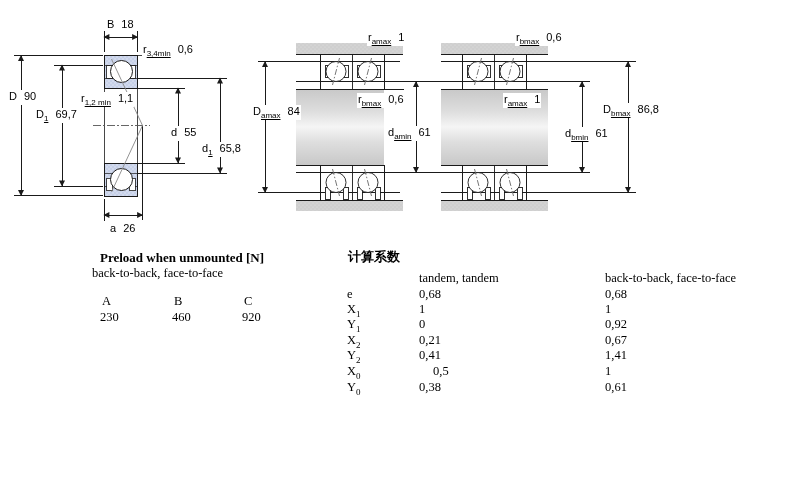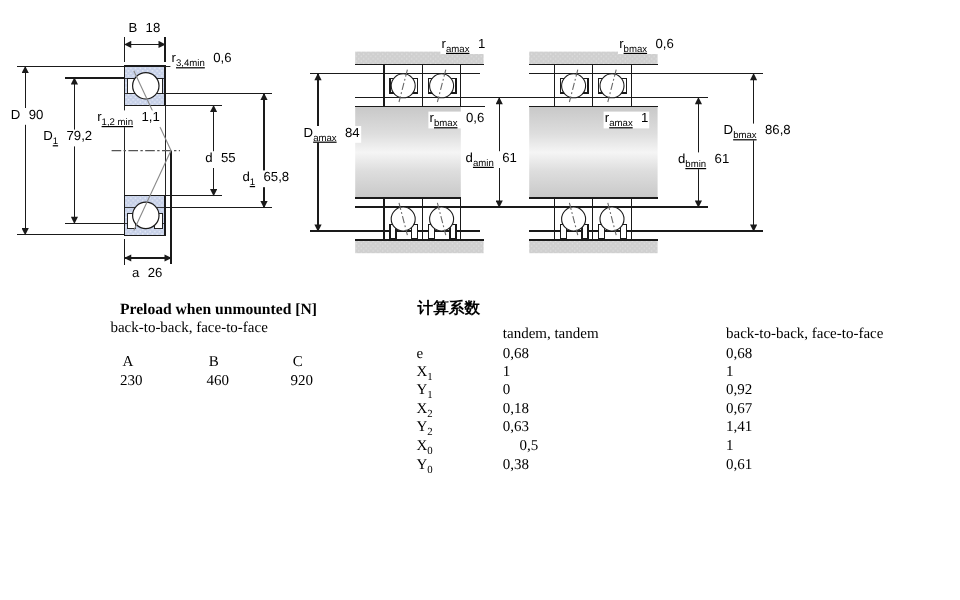--- a/index.html
+++ b/index.html
@@ -178,21 +178,21 @@
       <line class="hv" x1="416" y1="81.5" x2="416" y2="172.5" marker-start="url(#ar)" marker-end="url(#ar)"></line>
       <line class="hv" x1="582" y1="81.5" x2="582" y2="172.5" marker-start="url(#ar)" marker-end="url(#ar)"></line>
       <line class="hv" x1="628" y1="61.5" x2="628" y2="192.5" marker-start="url(#ar)" marker-end="url(#ar)"></line>
     </g>
   </svg>
 
   <div class="dl" style="left:106px;top:18px"><span>B</span><sub></sub><span class="v">18</span></div>
   <div class="dl" style="left:142px;top:43px"><span>r</span><sub>3,4min</sub><span class="v">0,6</span></div>
   <div class="dl" style="left:8px;top:90px"><span>D</span><sub></sub><span class="v">90</span></div>
   <div class="dl" style="left:80px;top:92px"><span>r</span><sub>1,2 min</sub><span class="v">1,1</span></div>
-  <div class="dl" style="left:35px;top:108px"><span>D</span><sub>1</sub><span class="v">79,2</span></div>
+  <div class="dl" style="left:35px;top:108px"><span>D</span><sub>1</sub><span class="v">69,7</span></div>
   <div class="dl" style="left:170px;top:126px"><span>d</span><sub></sub><span class="v">55</span></div>
   <div class="dl" style="left:201px;top:142px"><span>d</span><sub>1</sub><span class="v">65,8</span></div>
   <div class="dl" style="left:109px;top:222px"><span>a</span><sub></sub><span class="v">26</span></div>
 
   <div class="dl" style="left:367px;top:31px"><span>r</span><sub>amax</sub><span class="v">1</span></div>
   <div class="dl" style="left:252px;top:105px"><span>D</span><sub>amax</sub><span class="v">84</span></div>
   <div class="dl" style="left:357px;top:93px"><span>r</span><sub>bmax</sub><span class="v">0,6</span></div>
   <div class="dl" style="left:387px;top:126px"><span>d</span><sub>amin</sub><span class="v">61</span></div>
 
   <div class="dl" style="left:515px;top:31px"><span>r</span><sub>bmax</sub><span class="v">0,6</span></div>
@@ -222,25 +222,25 @@
 
     <span class="ser" style="left:347px;top:303px"><span>X</span><sub>1</sub></span>
     <span class="ser" style="left:419px;top:303px">1</span>
     <span class="ser" style="left:605px;top:303px">1</span>
 
     <span class="ser" style="left:347px;top:318px"><span>Y</span><sub>1</sub></span>
     <span class="ser" style="left:419px;top:318px">0</span>
     <span class="ser" style="left:605px;top:318px">0,92</span>
 
     <span class="ser" style="left:347px;top:334px"><span>X</span><sub>2</sub></span>
-    <span class="ser" style="left:419px;top:334px">0,18</span>
+    <span class="ser" style="left:419px;top:334px">0,21</span>
     <span class="ser" style="left:605px;top:334px">0,67</span>
 
     <span class="ser" style="left:347px;top:349px"><span>Y</span><sub>2</sub></span>
-    <span class="ser" style="left:419px;top:349px">0,63</span>
+    <span class="ser" style="left:419px;top:349px">0,41</span>
     <span class="ser" style="left:605px;top:349px">1,41</span>
 
     <span class="ser" style="left:347px;top:365px"><span>X</span><sub>0</sub></span>
     <span class="ser" style="left:433px;top:365px">0,5</span>
     <span class="ser" style="left:605px;top:365px">1</span>
 
     <span class="ser" style="left:347px;top:381px"><span>Y</span><sub>0</sub></span>
     <span class="ser" style="left:419px;top:381px">0,38</span>
     <span class="ser" style="left:605px;top:381px">0,61</span>
   </div>

